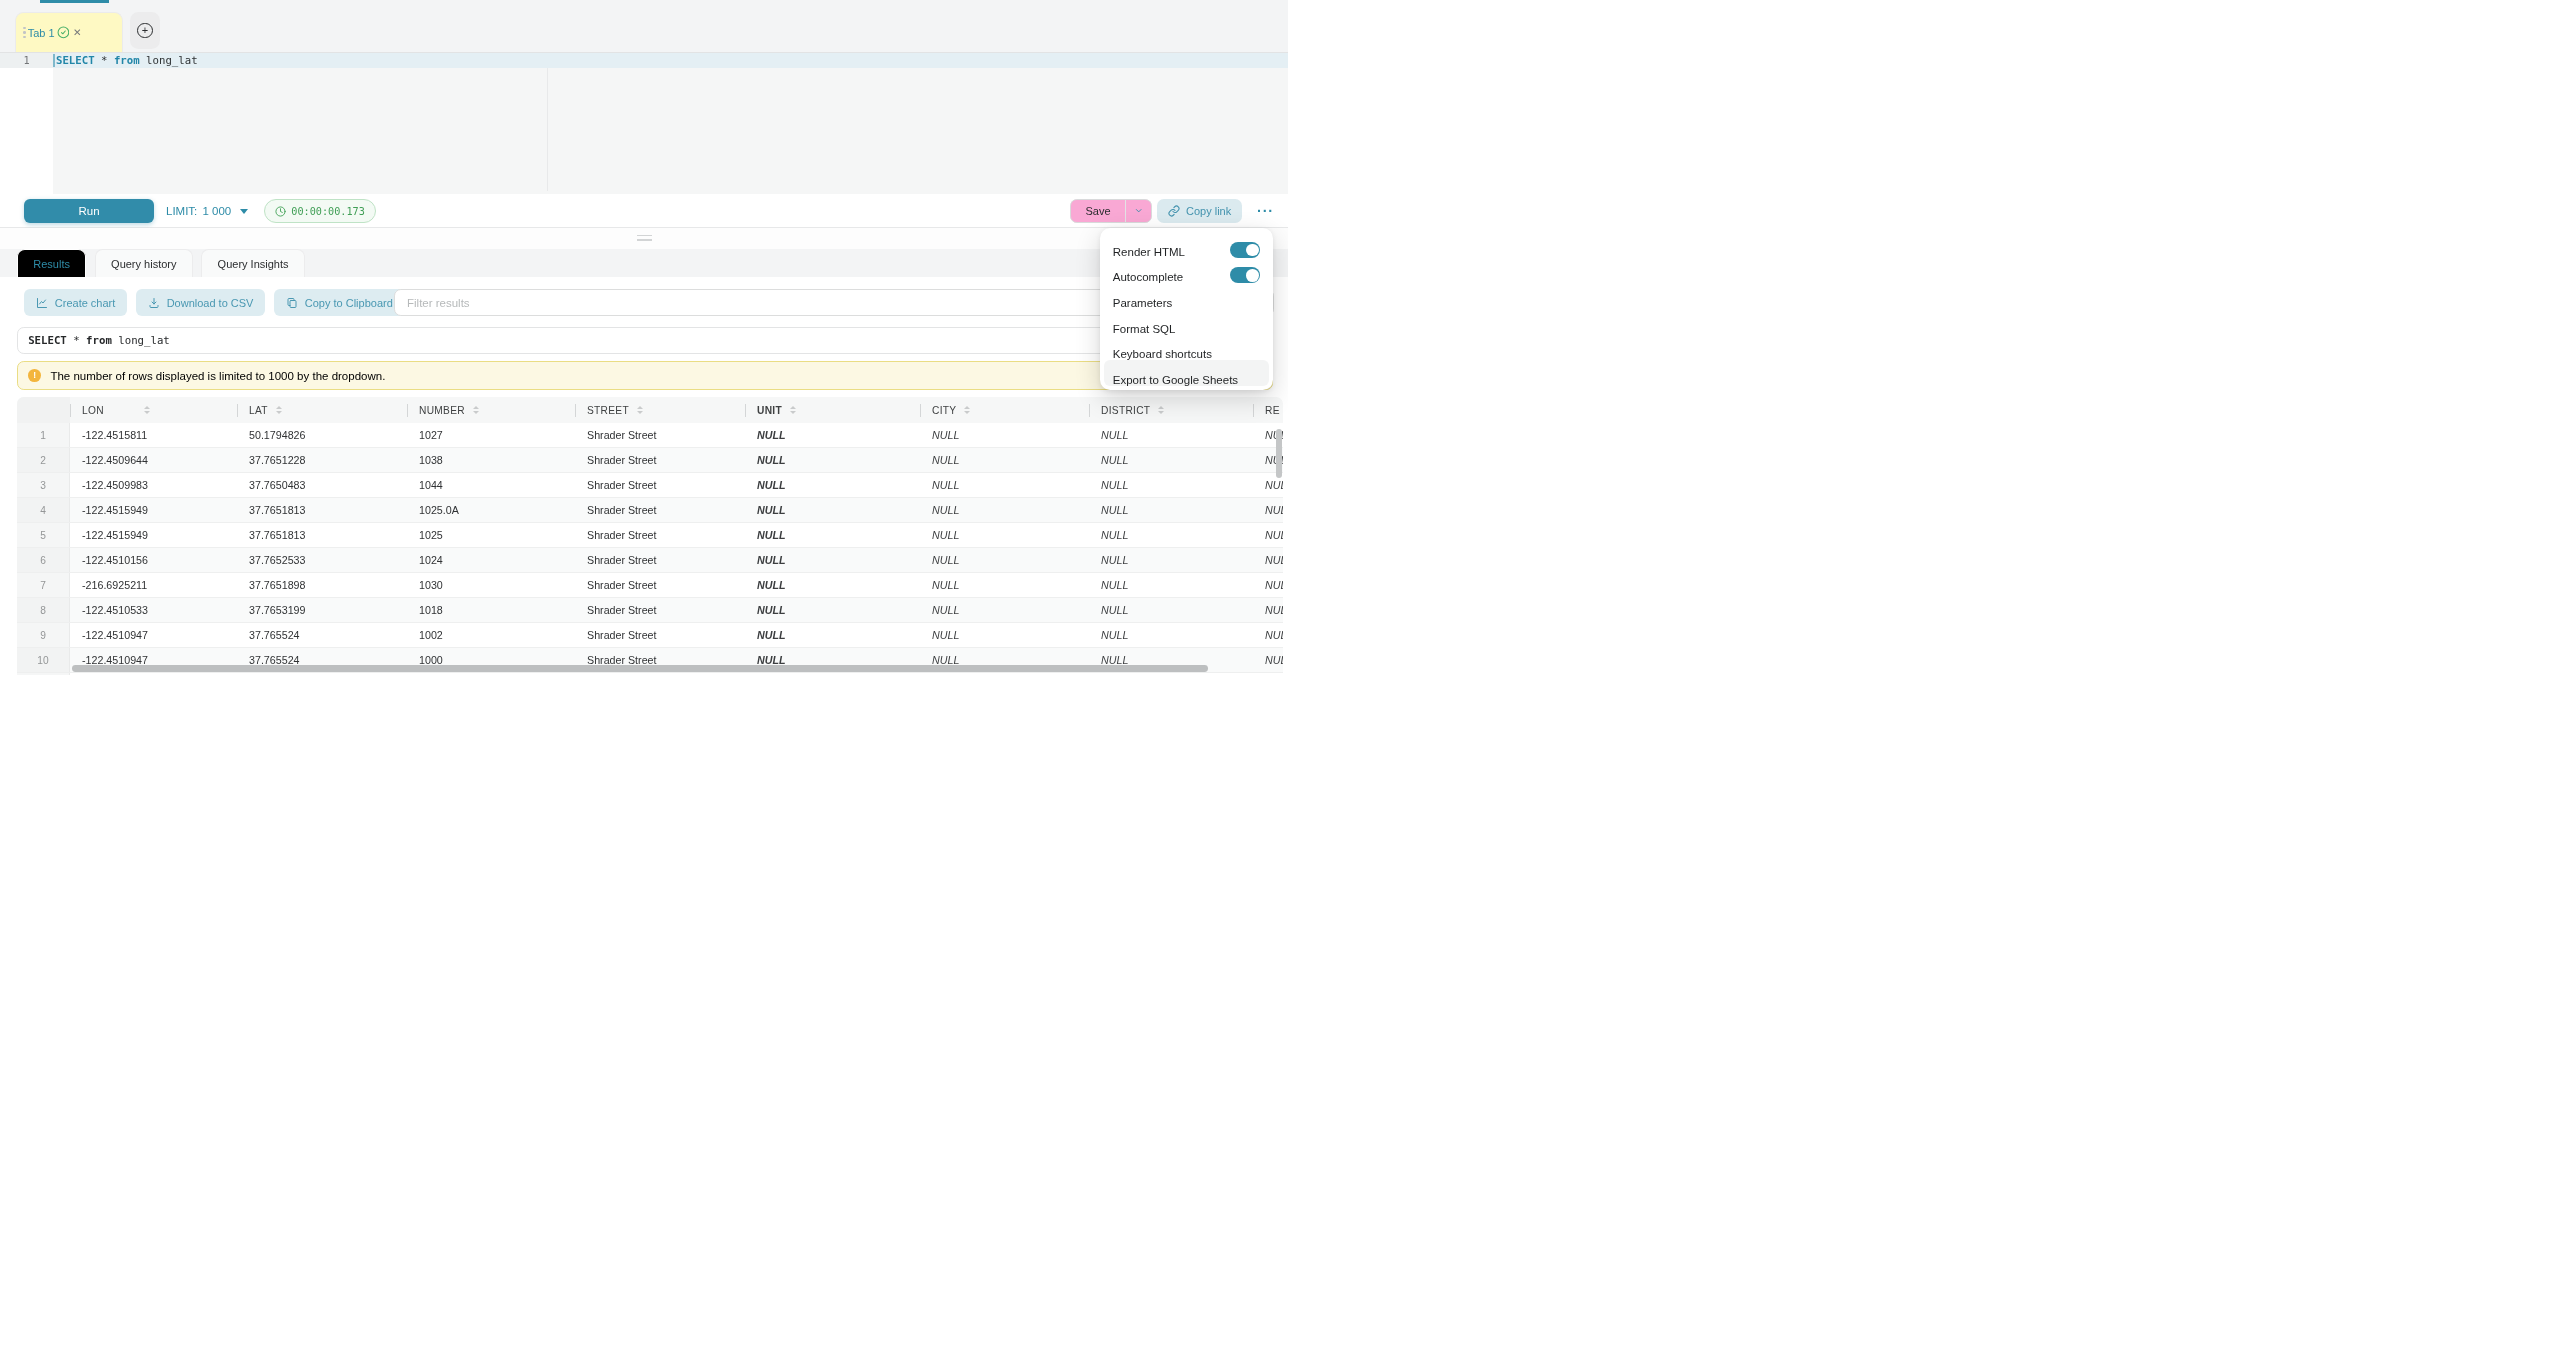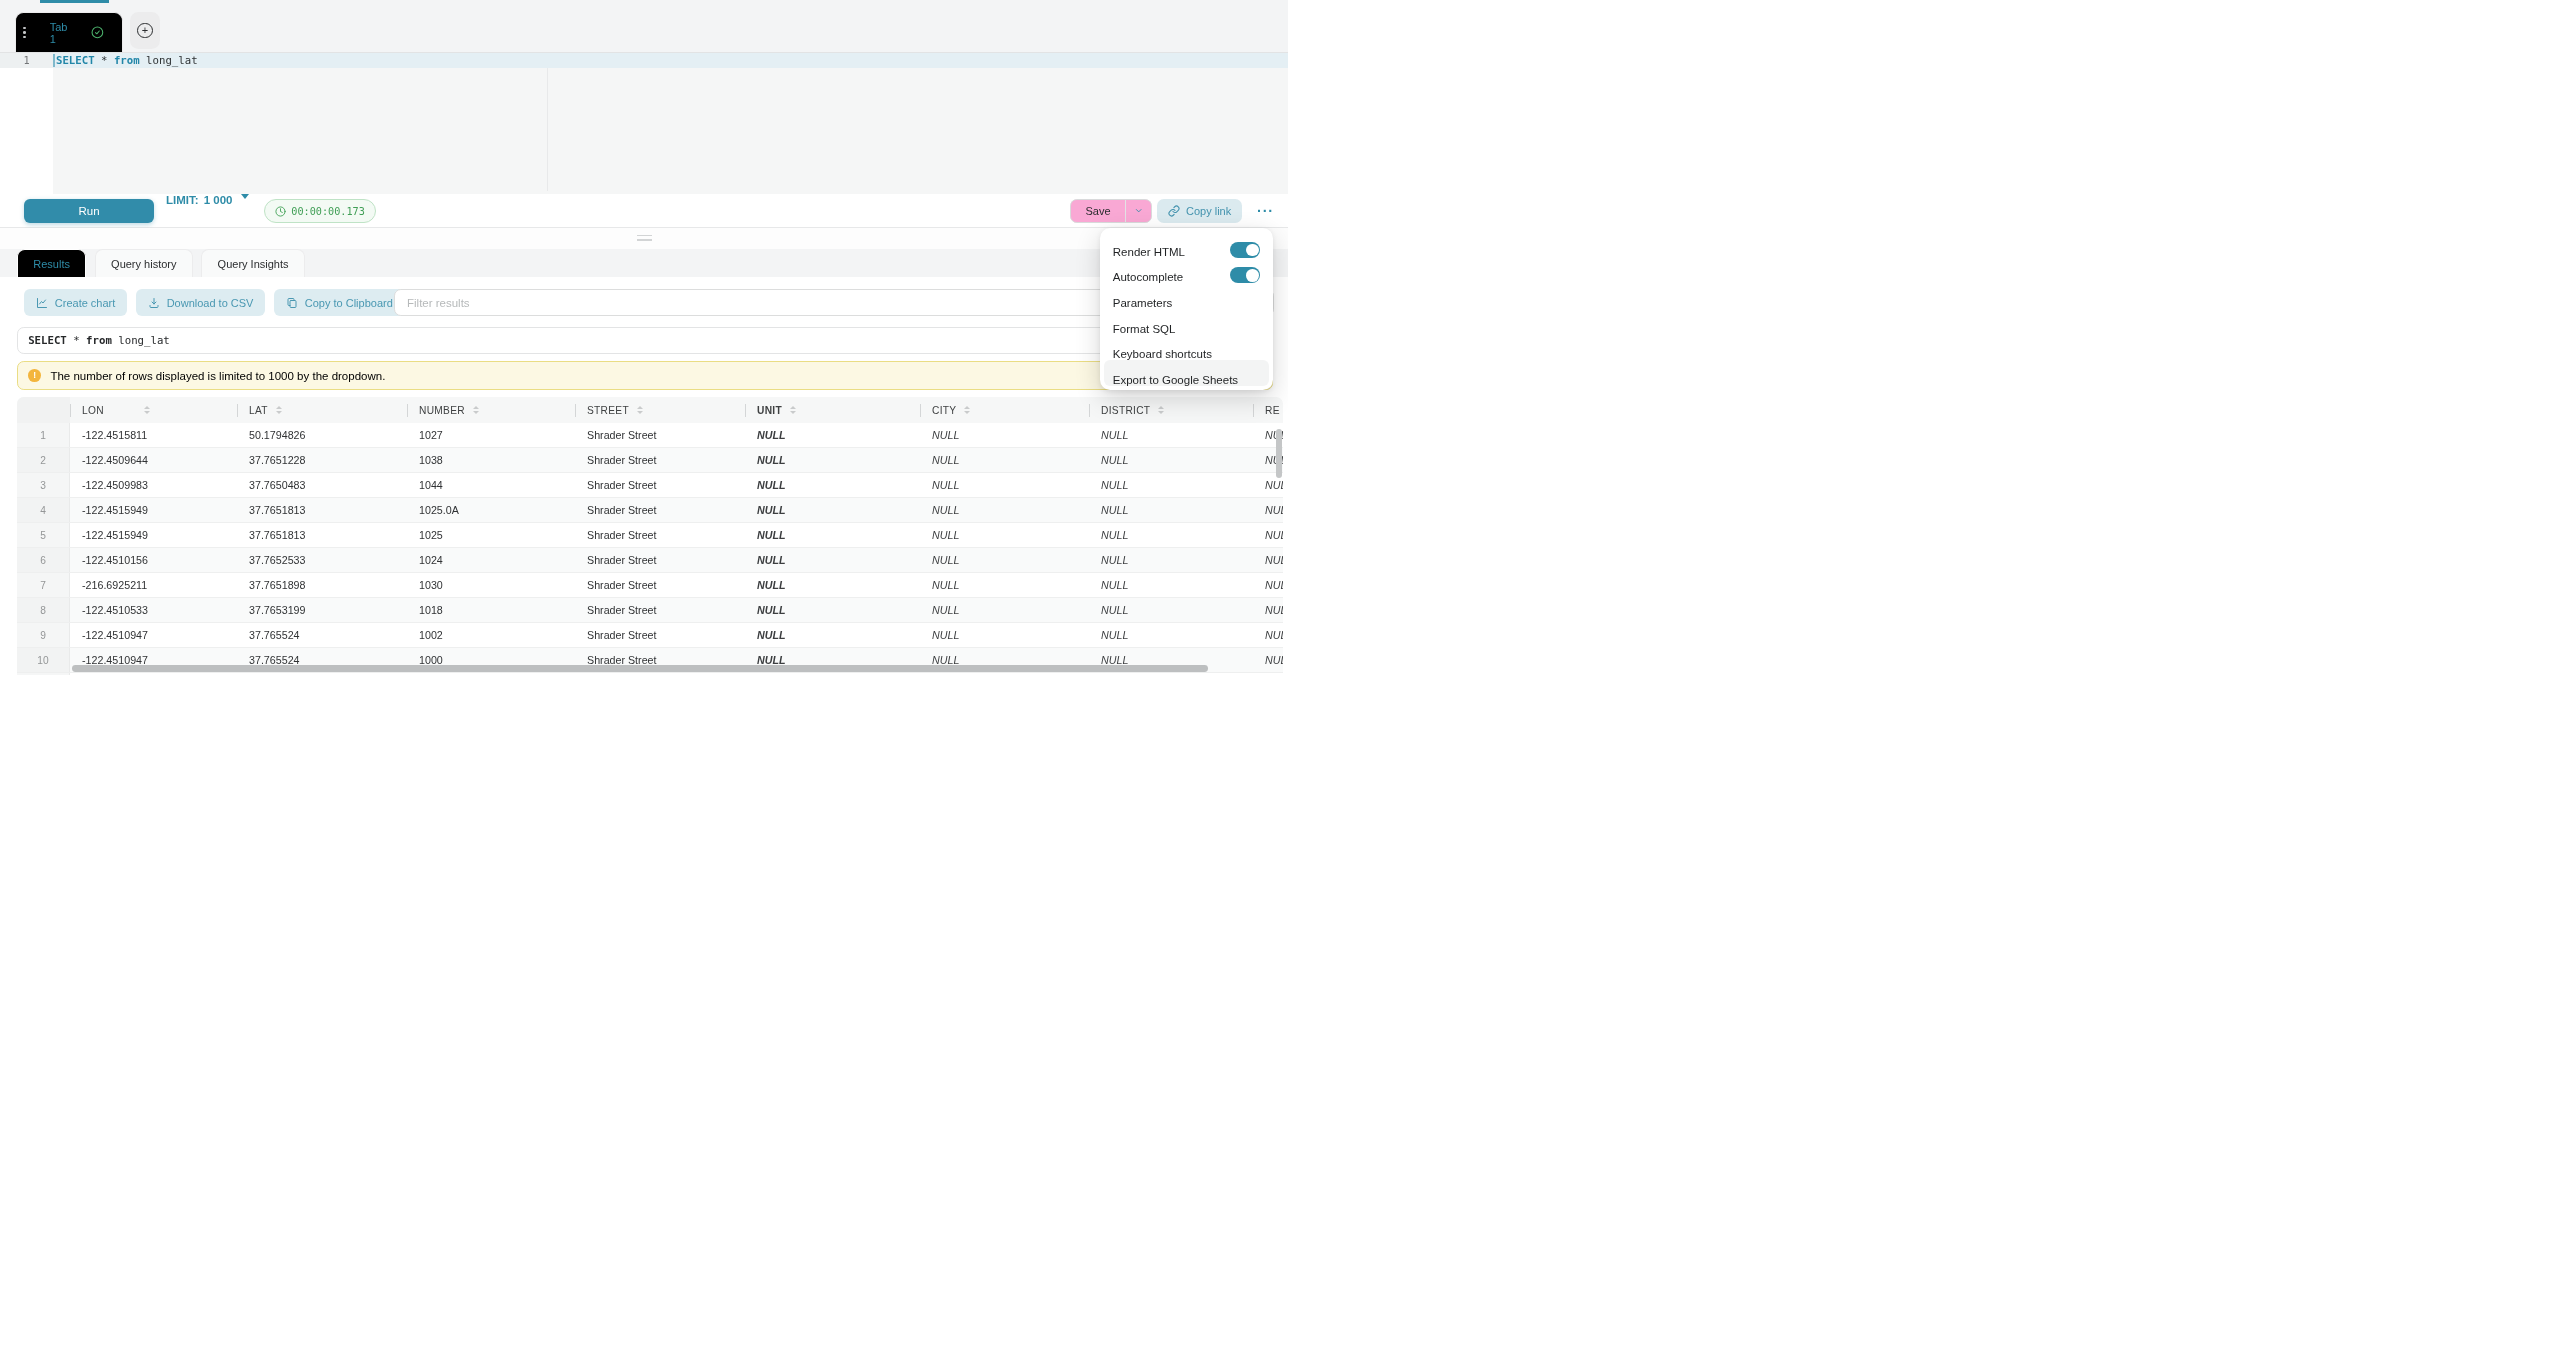--- a/index.html
+++ b/index.html
@@ -2,23 +2,23 @@
 <html style="font-size:13.6px"><head>
 <meta charset="utf-8">
 <style>
   * { margin:0; padding:0; box-sizing:border-box; }
   body { font-family:"Liberation Sans", sans-serif; background:#fff; }
   .canvas { position:relative; width:1288px; height:675px; overflow:hidden; background:#fff; }
 
   
   .top-strip { position:absolute; left:0; top:0; width:100%; height:52px; background:#f3f4f5; }
   .tab-indicator { position:absolute; left:40px; top:0; width:69px; height:2.6px; background:#2e8ca8; }
-  .editor-tab { position:absolute; left:15.3px; top:12px; width:108px; height:40px; background:#000000;
+  .editor-tab { position:absolute; left:15.3px; top:12px; width:108px; height:40px; background:#fef9c3;
     border:0.9px solid #ebebec; border-bottom:none; border-radius:8.5px 8.5px 0 0;
-    display:flex; align-items:center; padding:0 8.5px 0 6.8px; gap:24px; }
+    display:flex; align-items:center; padding:0 8.5px 0 6.8px; gap:2px; }
   .drag-dots { display:flex; flex-direction:column; gap:2.1px; }
   .drag-dots i { width:2.6px; height:2.6px; border-radius:50%; background:#c2c4c6; }
   .tab-label { color:#2e8ca8; font-size:11px; }
   .tab-close { color:#797b7d; font-size:10.2px; margin-left:1.7px; cursor:pointer; }
   .new-tab { position:absolute; left:130px; top:12px; width:30px; height:37px; background:#ececed;
     border-radius:8.5px; display:flex; align-items:center; justify-content:center; }
   .plus-circle { width:15.3px; height:15.3px; border:1.4px solid #2a2c2e; border-radius:50%;
     display:flex; align-items:center; justify-content:center; color:#2a2c2e; font-size:11px; line-height:1; }
 
   
@@ -31,22 +31,22 @@
   .code-line { position:absolute; left:56px; top:0; height:15.3px; line-height:15.3px; white-space:pre;
     font-family:"DejaVu Sans Mono", monospace; font-size:10.7px; color:#2e3234; }
   .code-line .kw { color:#2186a8; font-weight:bold; }
   .editor-divider { position:absolute; left:547px; top:15.3px; bottom:2.6px; width:0.9px; background:#e8e9ea; }
 
   
   .run-bar { position:absolute; left:0; top:194px; width:100%; height:34px; background:#fff; border-bottom:0.9px solid #e7e8e9; }
   .run-btn { position:absolute; left:24px; top:5.1px; width:130px; height:24px; background:#318caa; color:#fff;
     border:none; border-radius:6px; font-size:11.5px; font-family:"Liberation Sans",sans-serif; cursor:pointer;
     box-shadow:0 1.7px 4.3px rgba(49,140,170,.3); }
-  .limit { position:absolute; left:166px; top:0; height:34px; display:flex; align-items:flex-start; gap:5.1px;
-    color:#2e8ca8; font-size:11.5px; cursor:pointer;font-weight:bold; }
+  .limit { position:absolute; left:166px; top:0; height:34px; display:flex; align-items:center; gap:5.1px;
+    color:#2e8ca8; font-size:11.5px; cursor:pointer; }
   .limit .tri { width:0; height:0; border-left:4.3px solid transparent; border-right:4.3px solid transparent; border-top:5.1px solid #2e8ca8; margin-left:3.4px; }
   .timer { position:absolute; left:264px; top:5.1px; height:24px; padding:0 10.2px; display:flex; align-items:center; gap:5.1px;
     border:0.9px solid #bfe3c6; background:#f3faf4; border-radius:12px;
     font-family:"DejaVu Sans Mono", monospace; font-size:10.2px; color:#3f9e55; }
   .save-group { position:absolute; left:1070px; top:5.1px; height:24px; display:flex; border:0.9px solid #d9dadb; border-radius:6.8px; background:#f9a8d4; overflow:hidden; }
   .save-main { padding:0 14.5px; font-size:11px; color:#2a2c2e; display:flex; align-items:center; cursor:pointer; }
   .save-caret { width:25.6px; display:flex; align-items:center; justify-content:center; border-left:0.9px solid #e2e3e4; cursor:pointer; }
   .copy-link { position:absolute; left:1157px; top:5.1px; height:24px; padding:0 11px; background:#dbeaef; border-radius:6.8px;
     display:flex; align-items:center; gap:6px; color:#4493ae; font-size:11px; cursor:pointer; }
   .more-btn { position:absolute; left:1250px; top:1.7px; height:31px; width:31px; display:flex; align-items:center; justify-content:center;

